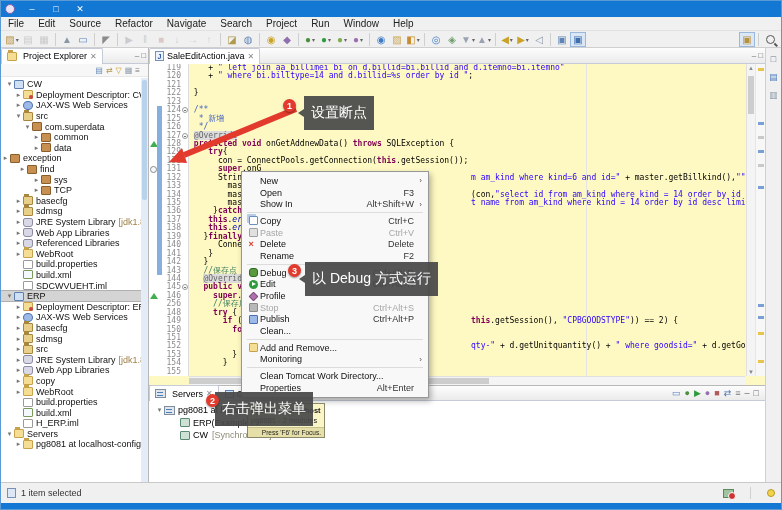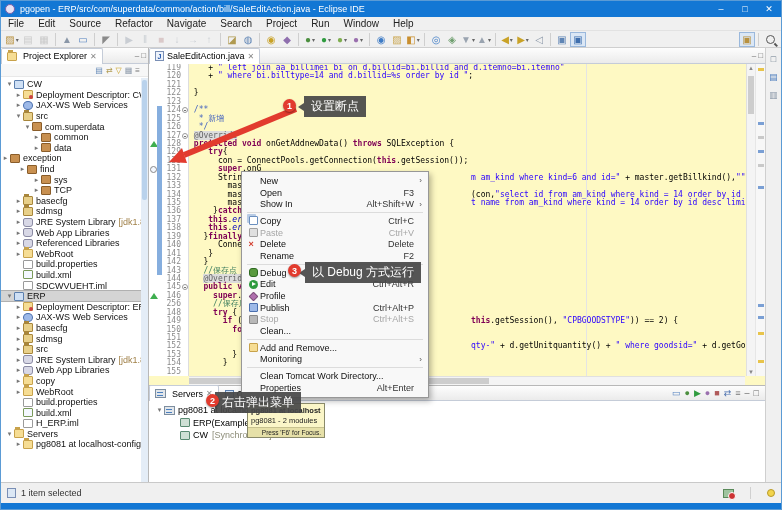--- a/index.html
+++ b/index.html
@@ -103,38 +103,37 @@
 .mi-copy{background:#fff;border:1px solid #6a8fbf;box-shadow:-2px -2px 0 -0px #b8cbe4}
 .mi-paste{background:#e0e0e0;border:1px solid #a0a0a0}
 .mi-delete{color:#d23a2a;font-weight:bold;font-size:9px;line-height:9px}
 .mi-debug{background:#5a9a3f;border:1px solid #2f6a22;border-radius:3px}
 .mi-start{background:#2f9b3f;border-radius:50%;position:relative}
 .mi-start:after{content:"";position:absolute;left:3px;top:2px;border-left:4px solid #fff;border-top:2.5px solid transparent;border-bottom:2.5px solid transparent}
 .mi-profile{background:#b06fae;border:1px solid #7a4a78;transform:rotate(45deg);width:7px;height:7px}
 .mi-stop{background:#b8b8b8;border:1px solid #8a8a8a}
 .mi-publish{background:#9db9e8;border:1px solid #4a6fae}
 .mi-addremove{background:#f6dd94;border:1px solid #c8a24b}
-.ann{position:absolute;background:rgba(72,72,72,.93);color:#fff;font-size:12px;padding:2px 7px;white-space:nowrap;z-index:60}
+.ann{position:absolute;background:rgba(72,72,72,.93);color:#fff;font-size:14px;padding:8px 7px;white-space:nowrap;z-index:60}
 .ann .pt{position:absolute;left:-6px;top:50%;margin-top:-4px;width:0;height:0;border-top:4px solid transparent;border-bottom:4px solid transparent;border-right:6px solid rgba(72,72,72,.93)}
 .numcirc{position:absolute;width:13px;height:13px;background:#e23b2e;border-radius:50%;color:#fff;font-size:9px;font-weight:bold;display:flex;align-items:center;justify-content:center;z-index:62;box-shadow:0 1px 2px rgba(0,0,0,.4)}
 .tooltip{position:absolute;left:246px;top:402px;width:78px;background:#fbf6c8;border:1px solid #8a8a6a;z-index:55;font-size:7.5px;color:#222}
 .tooltip .tt1{font-weight:bold;padding:2px 3px 0}
 .tooltip .tt2{padding:1px 3px 2px}
 .tooltip .tt3{background:#e6e0a8;border-top:1px solid #c8c290;font-size:6.5px;text-align:right;padding:1px 3px}
 .arrowsvg{position:absolute;left:0;top:0;z-index:58;pointer-events:none}
 .srvico{width:11px;height:9px;flex:0 0 11px;margin-right:3px;background:#e2e6ea;border:1px solid #7d8ea0;position:relative}
 .srvico:after{content:"";position:absolute;left:1px;top:2px;width:6px;height:1px;background:#4a7fbf;box-shadow:0 3px 0 #4a7fbf}
 .modico{width:10px;height:9px;flex:0 0 10px;margin-right:3px;background:#cfe0d5;border:1px solid #5a8a72;border-radius:1px}
 </style>
 </head>
 <body>
 
 <div class="titlebar">
   <span class="appico"></span>
-  <span class="t">pgopen - ERP/src/com/superdata/common/action/bill/SaleEditAction.java - Eclipse IDE</span>
   <span class="winbtn">–</span>
   <span class="winbtn">□</span>
   <span class="winbtn">✕</span>
 </div>
 
 <div class="menubar" id="menubar">
     <span>File</span>
     <span>Edit</span>
     <span>Source</span>
     <span>Refactor</span>
@@ -727,34 +726,34 @@
       <span class="ms">Ctrl+Alt+R</span>
       <span class="sub"></span>
     </div>
     <div class="mitem">
       <span class="mic">
         <span class="mi mi-profile"></span>
       </span>
       <span class="ml">Profile</span>
       <span class="sub"></span>
     </div>
-    <div class="mitem">
-      <span class="mic">
-        <span class="mi mi-publish"></span>
-      </span>
-      <span class="ml">Publish</span>
-      <span class="ms">Ctrl+Alt+P</span>
-      <span class="sub"></span>
-    </div>
     <div class="mitem dis">
       <span class="mic">
         <span class="mi mi-stop"></span>
       </span>
       <span class="ml">Stop</span>
       <span class="ms">Ctrl+Alt+S</span>
+      <span class="sub"></span>
+    </div>
+    <div class="mitem">
+      <span class="mic">
+        <span class="mi mi-publish"></span>
+      </span>
+      <span class="ml">Publish</span>
+      <span class="ms">Ctrl+Alt+P</span>
       <span class="sub"></span>
     </div>
     <div class="mitem">
       <span class="mic"></span>
       <span class="ml">Clean...</span>
       <span class="sub"></span>
     </div>
     <div class="msep"></div>
     <div class="mitem">
       <span class="mic">

